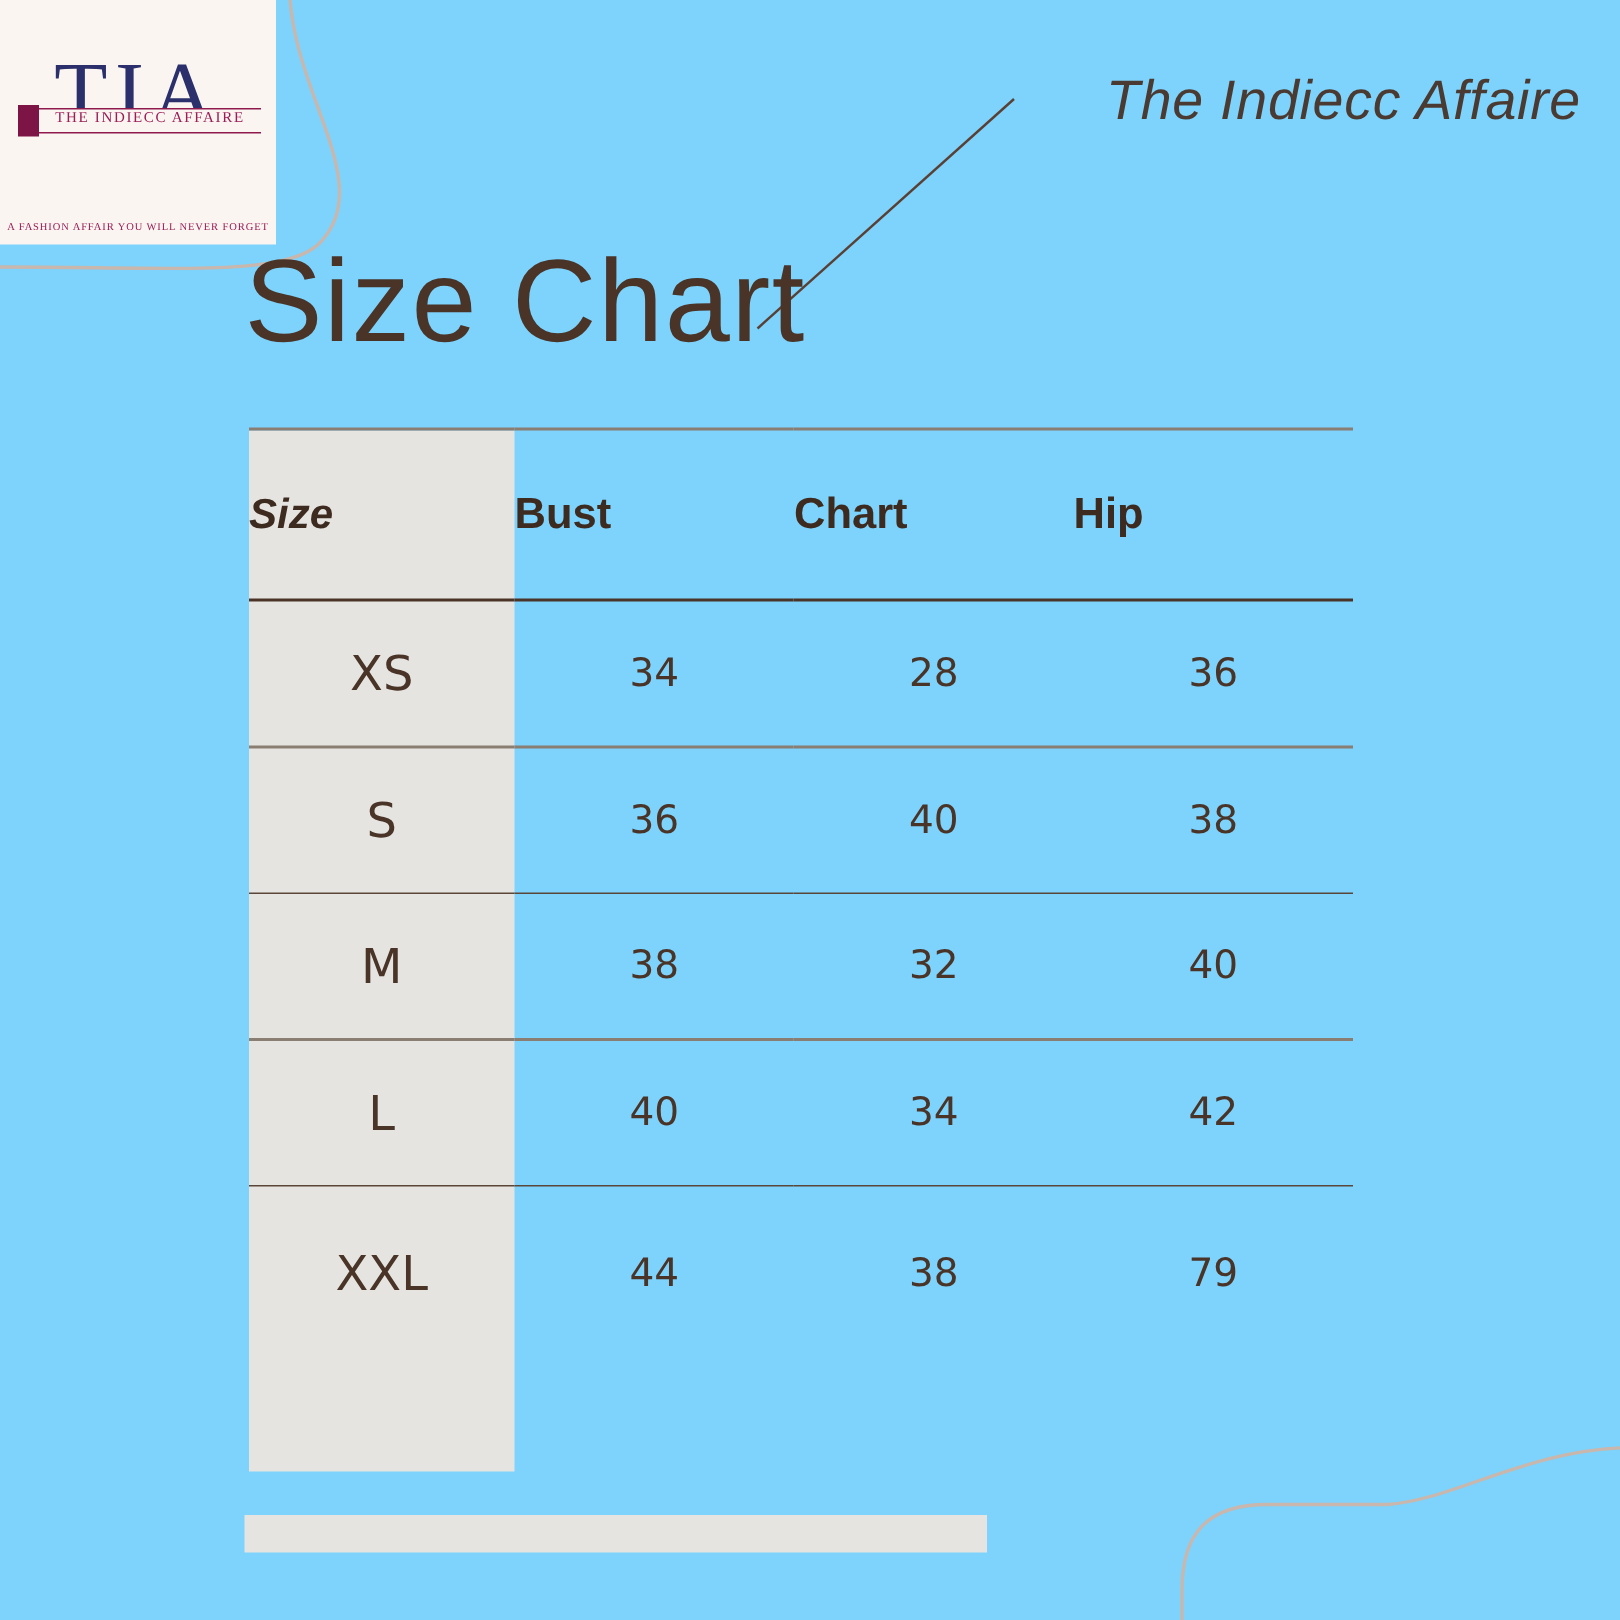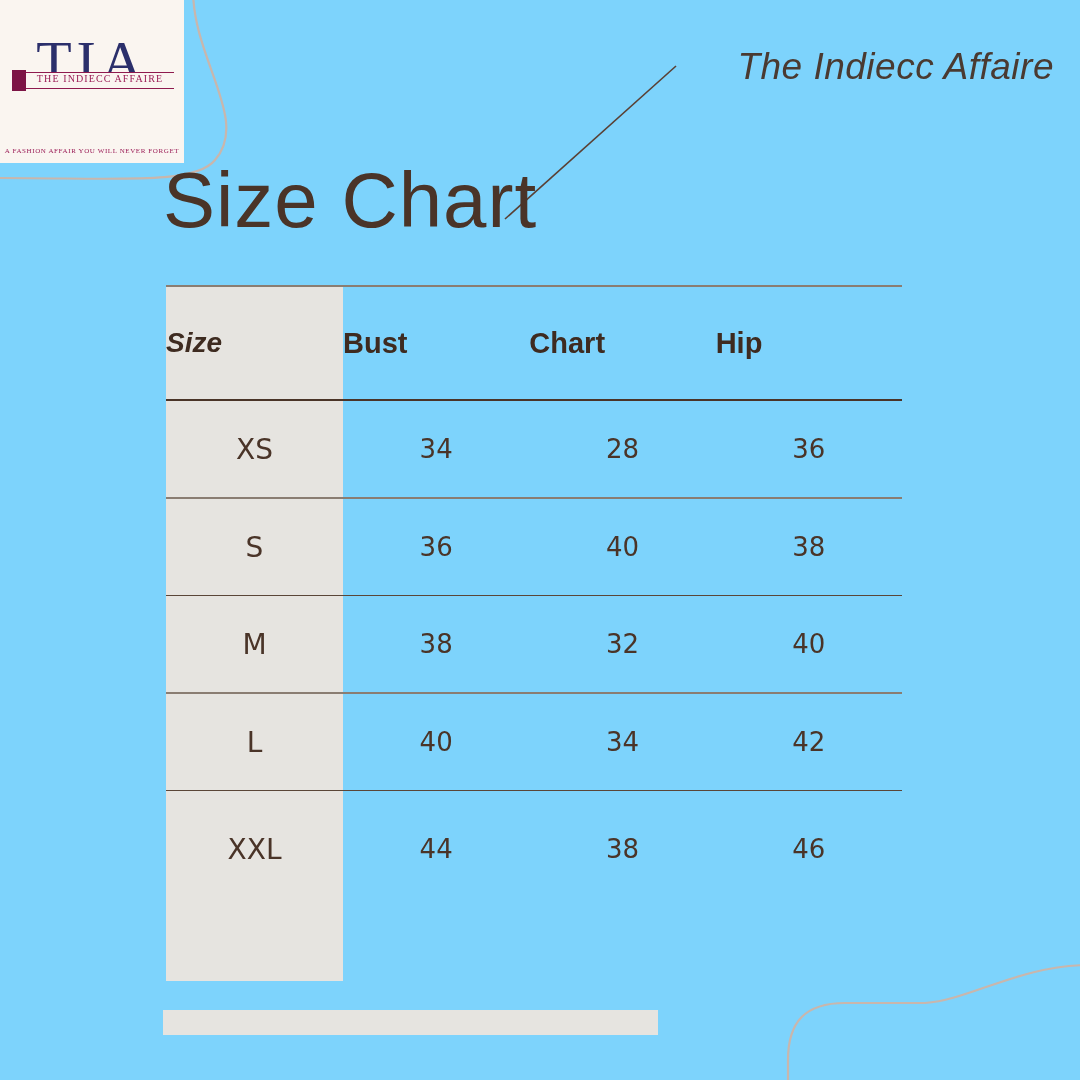--- a/index.html
+++ b/index.html
@@ -185,21 +185,21 @@
     height: 96px;
     color: #4a3428;
     font-size: 26px;
     font-weight: 400;
     text-align: center;
     vertical-align: middle;
     padding: 0;
     font-family: "DejaVu Sans", sans-serif;
   }
   table.size-table tbody td.t-size {
-    font-size: 28px;
+    font-size: 32px;
   }
   table.size-table tbody tr {
     border-bottom: 2px solid #8a7d72;
   }
   table.size-table tbody tr.r-alt {
     border-bottom: 1px solid #5a4638;
   }
   table.size-table tbody tr:last-child {
     border-bottom: none;
   }
@@ -286,21 +286,21 @@
         <tr class="r-alt">
           <td class="t-size">L</td>
           <td>40</td>
           <td>34</td>
           <td>42</td>
         </tr>
         <tr class="r-last">
           <td class="t-size">XXL</td>
           <td>44</td>
           <td>38</td>
-          <td>46</td>
+          <td>79</td>
         </tr>
       </tbody>
     </table>
   </div>
 
   <div class="bottom-bar"></div>
 
 </div>
 
 </body></html>

